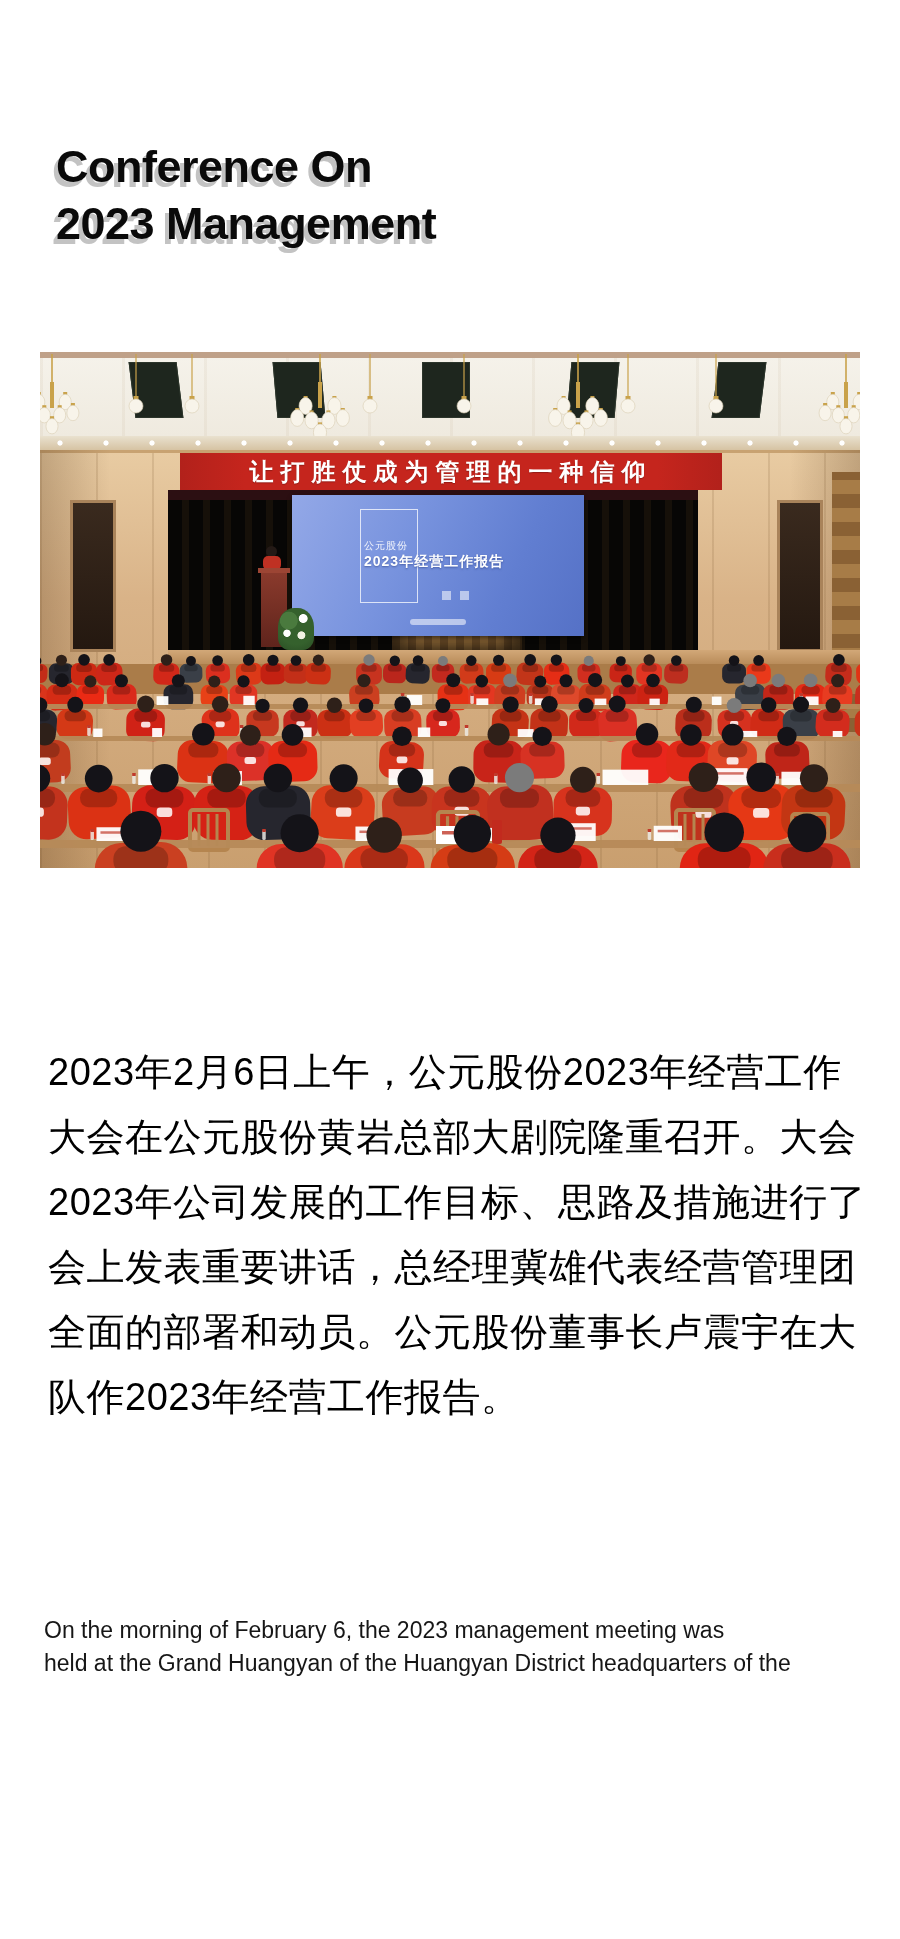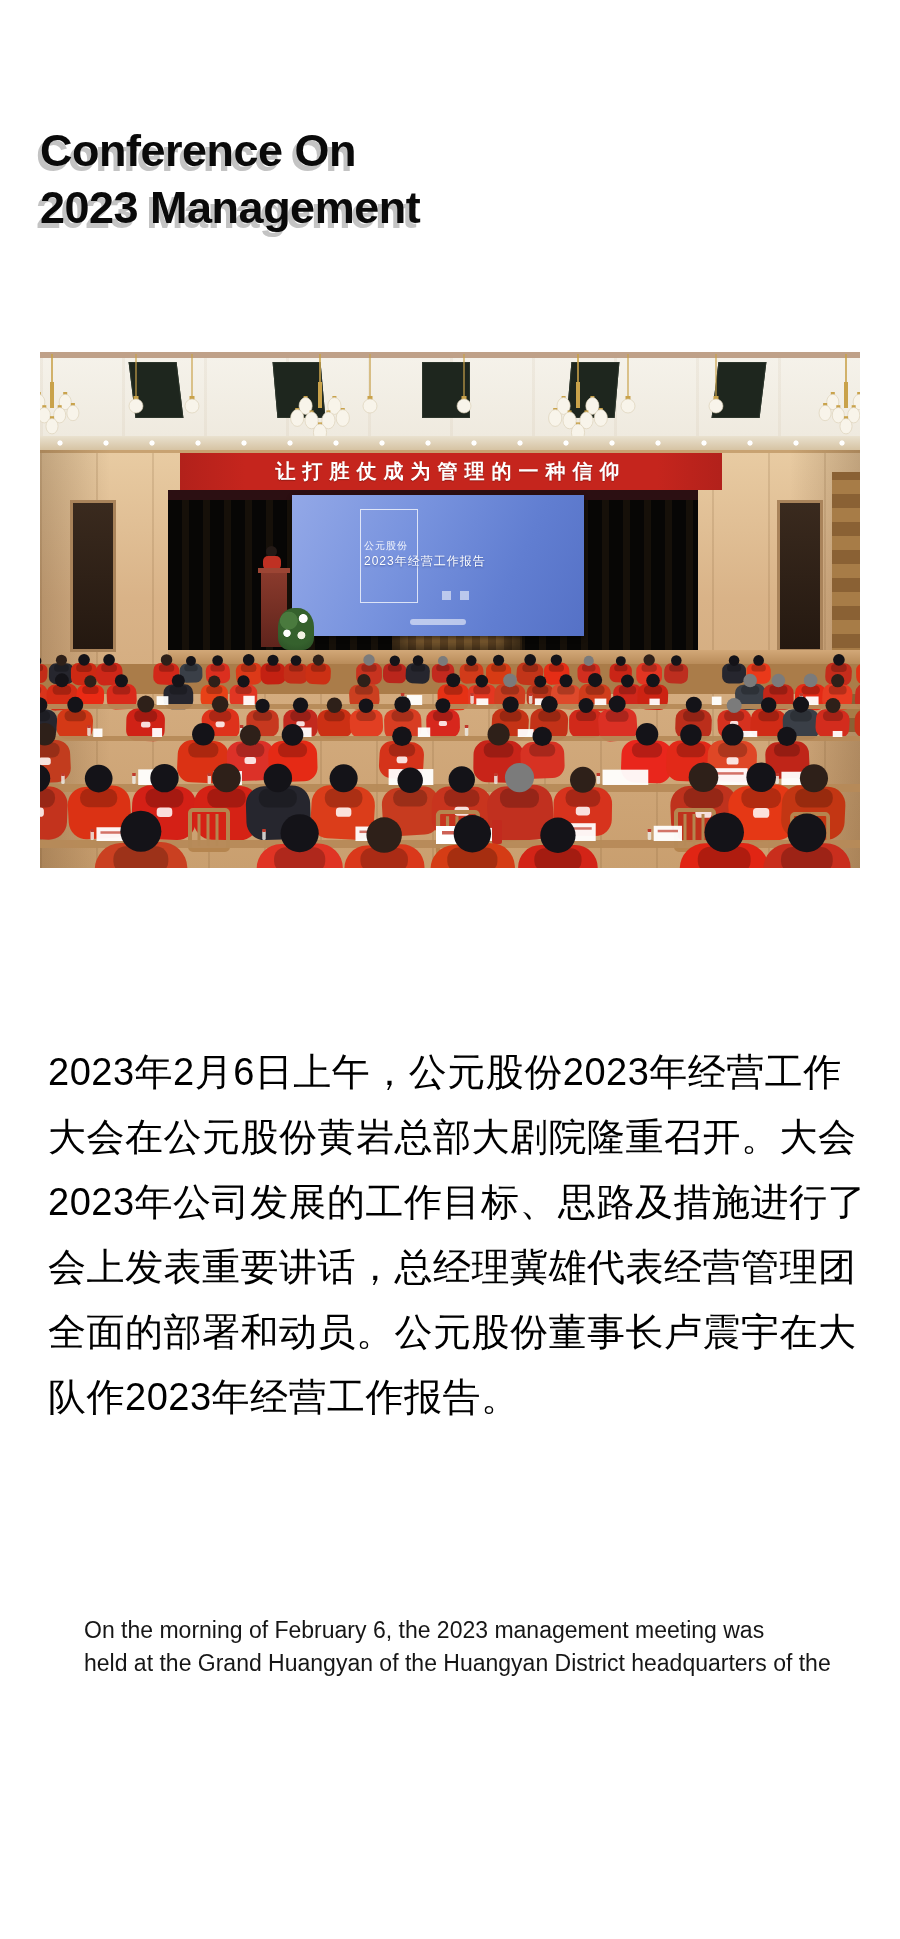--- a/index.html
+++ b/index.html
@@ -1,21 +1,21 @@
 <!DOCTYPE html>
 <html style="--banner-red: #c5251d;"><head>
 <meta charset="utf-8">
 <style>
   html,body{margin:0;padding:0;background:#ffffff;}
   body{width:900px;height:1939px;position:relative;overflow:hidden;
        font-family:"Liberation Sans","DejaVu Sans",sans-serif;}
   .page{position:absolute;inset:0;background:#fff;}
 
   
-  .title{position:absolute;left:40px;top:122px;margin:0;
+  .title{position:absolute;left:40px;top:122px;margin:16px;
          font-weight:700;font-size:45px;line-height:57px;color:#0a0a0a;
          letter-spacing:-0.5px;
          text-shadow:-4px 5px 0 #c3c3c3;}
   .title-line{display:block;}
 
   
   .photo{position:absolute;left:40px;top:352px;width:820px;height:516px;margin:0;
          overflow:hidden;background:#e9e2d3;}
   .photo *{position:absolute;}
 
@@ -55,29 +55,29 @@
   .stage{left:128px;top:138px;width:530px;height:160px;
      background:repeating-linear-gradient(90deg,#070605 0 14px,#161009 14px 21px);}
   .proscenium{left:128px;top:138px;width:530px;height:10px;background:#2c0f12;}
   .curtain-gold{left:352px;top:148px;width:130px;height:150px;
      background:repeating-linear-gradient(90deg,#6b4c28 0 8px,#8a6536 8px 16px);
      box-shadow:inset -14px 0 18px rgba(0,0,0,.55), inset 14px 0 18px rgba(0,0,0,.45);}
 
   .banner{left:140px;top:101px;width:542px;height:37px;
      background:linear-gradient(90deg,#b2211b,var(--banner-red) 12%,var(--banner-red) 88%,#b2211b);
      display:flex;align-items:center;justify-content:center;}
-  .banner-text{position:static;color:#ffffff;font-weight:700;font-size:20px;letter-spacing:7px;
+  .banner-text{position:static;color:#ffffff;font-weight:700;font-size:24px;letter-spacing:7px;
      text-shadow:0 1px 1px rgba(0,0,0,.25);white-space:nowrap;}
 
   .screen{left:252px;top:143px;width:292px;height:141px;
      background:linear-gradient(115deg,#93a8e7 0%,#7893de 38%,#617ed1 72%,#5571c6 100%);
      box-shadow:0 2px 4px rgba(0,0,0,.5);}
   .screen-frame{left:68px;top:14px;width:56px;height:92px;border:1.5px solid rgba(255,255,255,.75);}
   .screen-company{left:72px;top:44px;font-size:10px;color:rgba(255,255,255,.92);letter-spacing:1px;}
-  .screen-title{left:72px;top:58px;font-size:12px;font-weight:400;color:#ffffff;letter-spacing:1px;
+  .screen-title{left:72px;top:58px;font-size:14px;font-weight:700;color:#ffffff;letter-spacing:1px;
      text-shadow:0 1px 2px rgba(40,60,130,.6);white-space:nowrap;text-align:right;}
   .screen-sub1{left:150px;top:96px;width:9px;height:9px;background:rgba(255,255,255,.55);}
   .screen-sub2{left:168px;top:96px;width:9px;height:9px;background:rgba(255,255,255,.55);}
   .screen-logo{left:118px;top:124px;width:56px;height:6px;background:rgba(255,255,255,.55);border-radius:3px;}
 
   .stage-front{left:128px;top:298px;width:692px;height:14px;
      background:linear-gradient(#d2a878,#b98c5a);}
   .floor{left:0;top:312px;width:820px;height:30px;background:#aa7c49;}
 
   .speaker-head{left:226px;top:194px;width:11px;height:11px;border-radius:50%;background:#241a16;}
@@ -90,21 +90,21 @@
                 radial-gradient(circle at 70% 25%, #ffffff 0 10%, rgba(0,0,0,0) 12%),
                 radial-gradient(circle at 25% 60%, #ffffff 0 9%, rgba(0,0,0,0) 11%),
                 radial-gradient(circle at 65% 65%, #f2f2e4 0 10%, rgba(0,0,0,0) 12%),
                 radial-gradient(circle at 50% 45%, #35612d 0 60%, #2a4d24 100%);}
 
   .crowd{left:0;top:0;width:820px;height:516px;}
 
   
   .zh{position:absolute;left:48px;top:1040px;width:810px;color:#000;}
   .zh-line{display:block;font-size:38px;line-height:65px;letter-spacing:0.5px;white-space:nowrap;}
-  .en{position:absolute;left:44px;top:1614px;width:816px;color:#161616;margin-left:40px;}
+  .en{position:absolute;left:44px;top:1614px;width:816px;color:#161616;}
   .en-line{display:block;font-size:23px;line-height:33px;}
 </style>
 </head>
 <body>
 
 <div class="page">
 
   <h1 class="title">
     <span class="title-line">Conference On</span>
     <span class="title-line">2023 Management</span>

